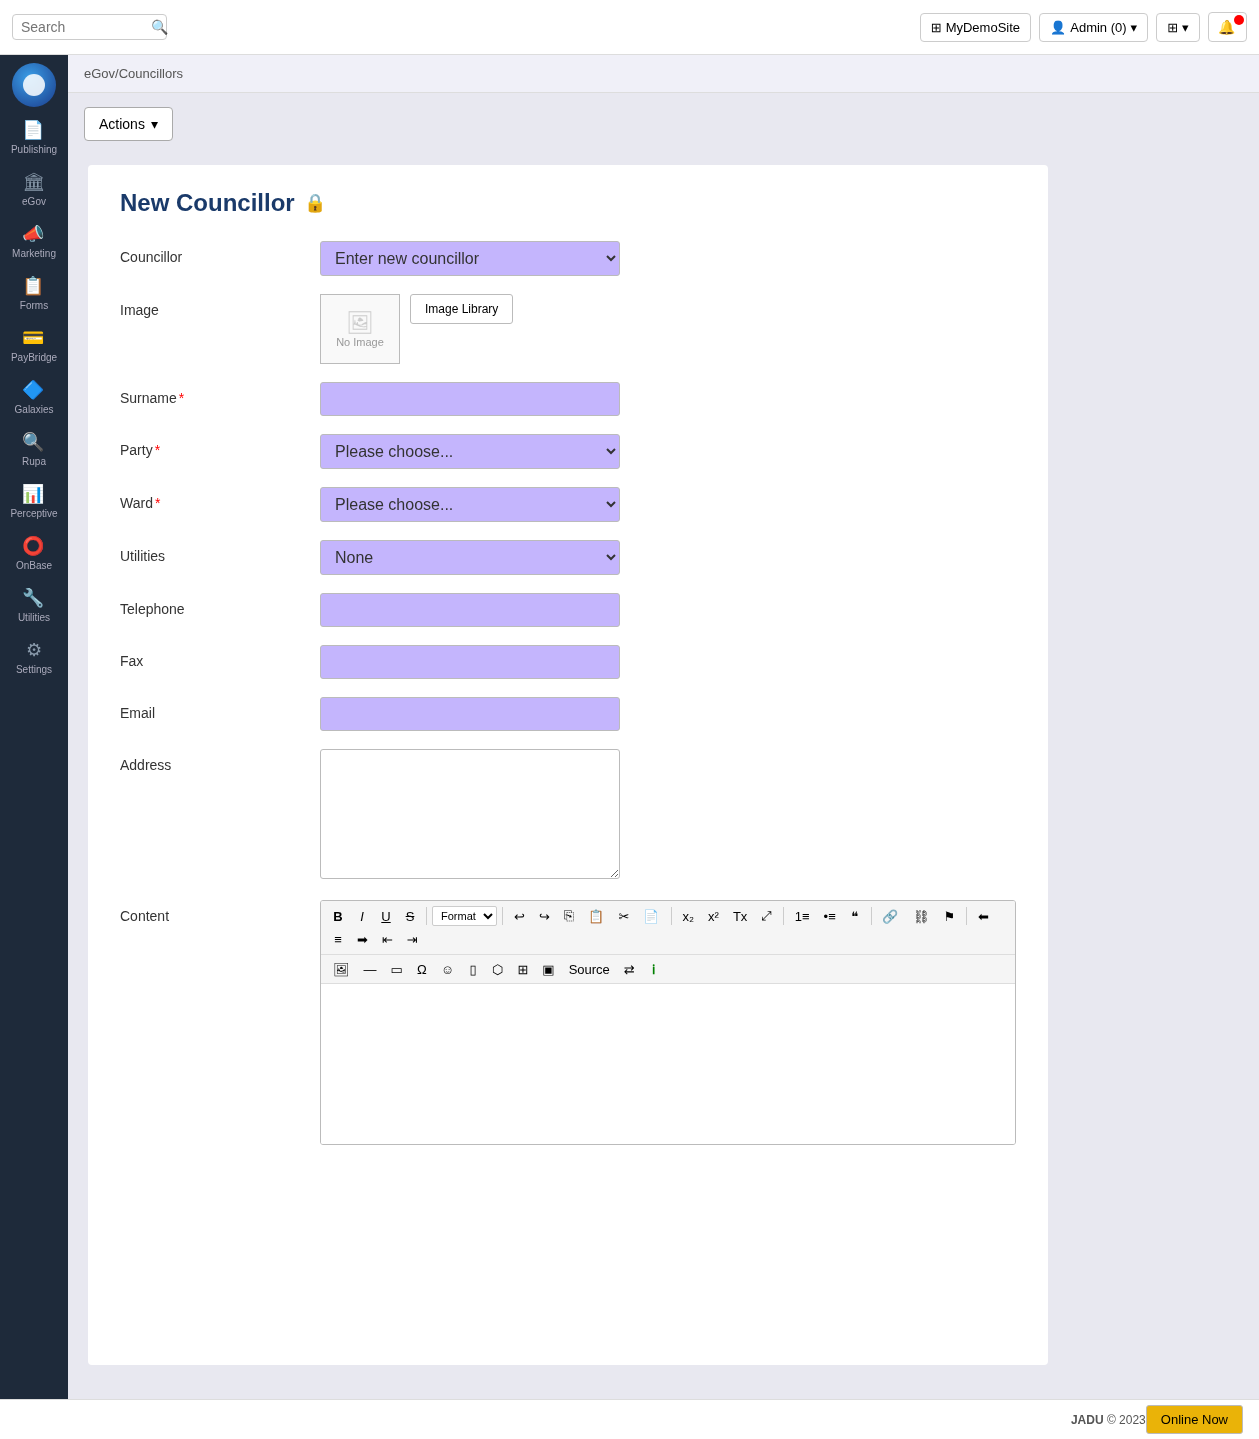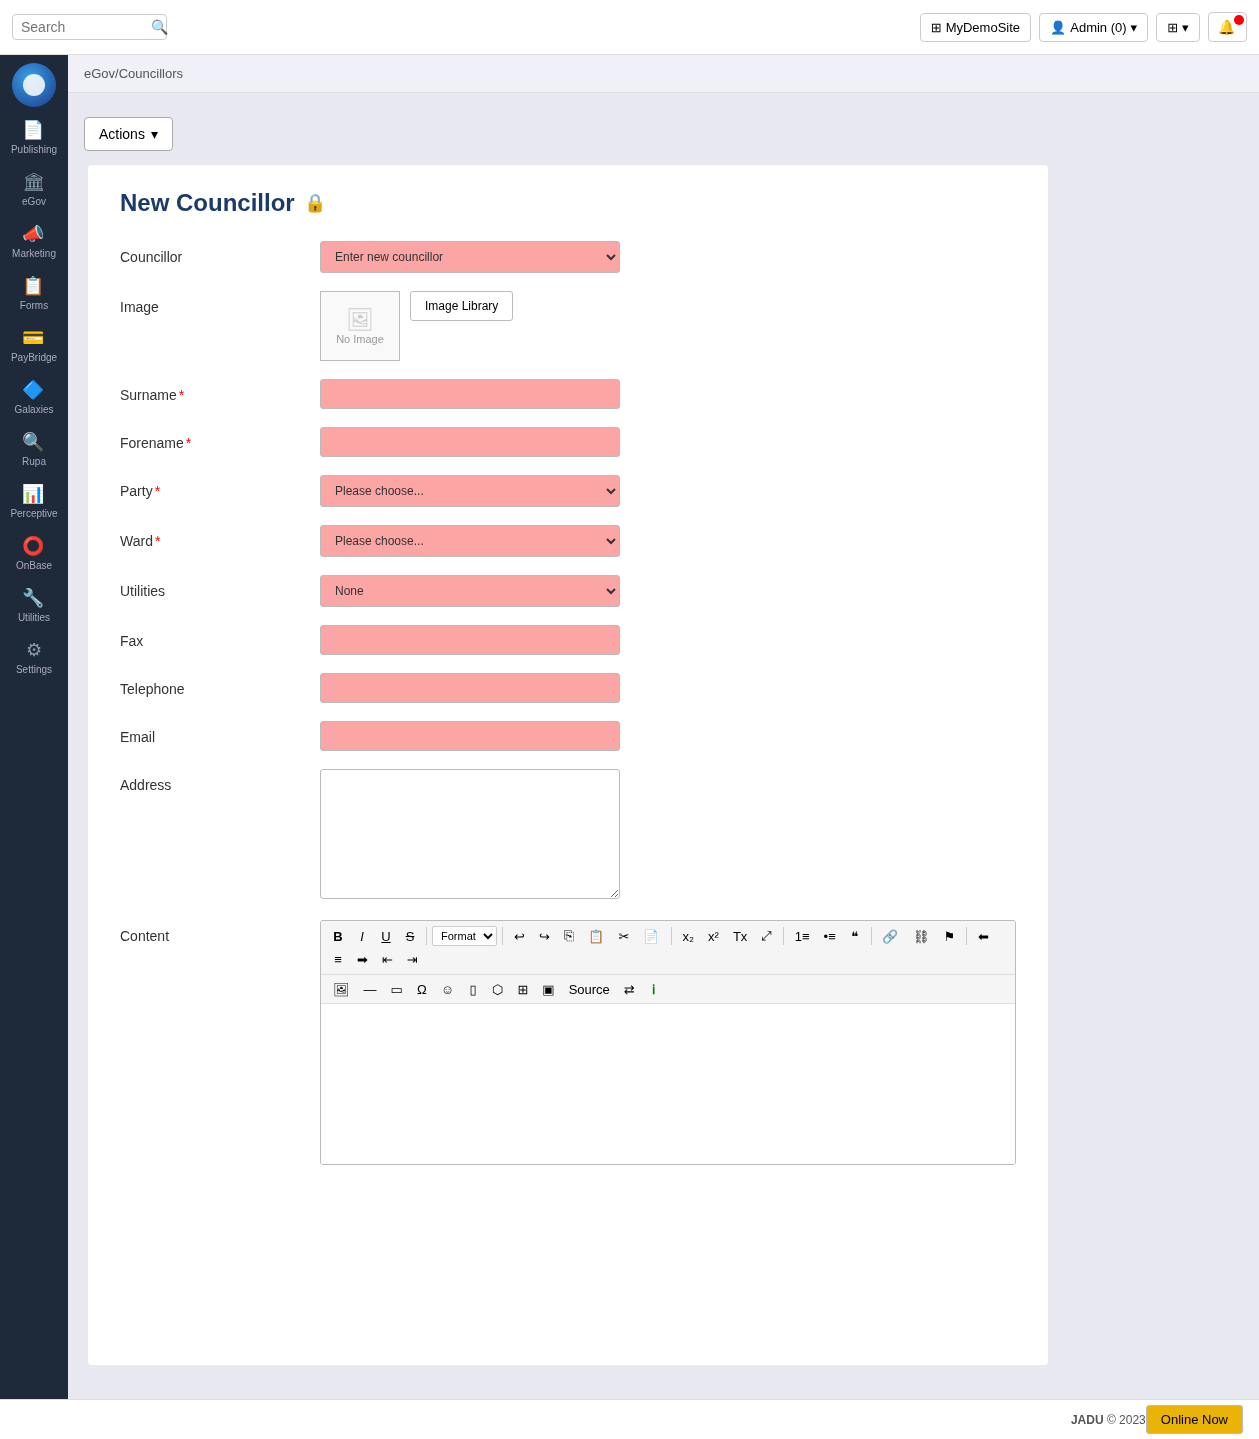--- a/index.html
+++ b/index.html
@@ -38,21 +38,21 @@
     .sidebar-item .si-label { color: #aab; font-size: 10px; text-align: center; }
 
     
     .breadcrumb-bar {
       position: fixed; top: 55px; left: 68px; right: 0; height: 38px; background: #f0f0f8; border-bottom: 1px solid #ddd; display: flex; align-items: center; padding: 0 16px; font-size: 13px; color: #555; z-index: 98;
     }
     .breadcrumb-bar a { color: #555; text-decoration: none; }
 
     
     .actions-bar {
-      position: fixed; top: 108px; left: 68px; right: 0; height: 52px; background: #e8e8f0; display: flex; align-items: center; padding: 0 16px; z-index: 97;
+      position: fixed; top: 98px; left: 68px; right: 0; height: 52px; background: #e8e8f0; display: flex; align-items: center; padding: 0 16px; z-index: 97;
     }
     .actions-btn {
       display: flex; align-items: center; gap: 6px; border: 1px solid #aaa; border-radius: 4px; padding: 8px 14px; background: #fff; font-size: 14px; cursor: pointer; font-weight: 500;
     }
 
     
     .main-content {
       margin-top: 145px; margin-left: 68px; padding: 20px; flex: 1;
     }
     .form-card {
@@ -68,21 +68,21 @@
       display: flex; align-items: flex-start; margin-bottom: 18px;
     }
     .form-label {
       width: 200px; min-width: 200px; padding-top: 8px; font-size: 14px; color: #333;
     }
     .form-label .req { color: red; margin-left: 2px; }
     .form-control {
       flex: 1; max-width: 300px;
     }
     .form-control input[type="text"], .form-control select {
-      width: 100%; padding: 7px 10px; border: 1px solid #bbb; border-radius: 3px; font-size: 12px; color: #333; background: #fca5a5; outline: none;
+      width: 100%; padding: 7px 10px; border: 1px solid #bbb; border-radius: 3px; font-size: 16px; color: #333; background: #c4b5fd; outline: none;
     }
     .form-control select { appearance: auto; }
 
     
     .image-area { display: flex; align-items: flex-start; gap: 10px; }
     .no-image-box {
       width: 80px; height: 70px; border: 1px solid #bbb; display: flex; flex-direction: column; align-items: center; justify-content: center; color: #999; font-size: 11px; background: #f9f9f9;
     }
     .no-image-icon { font-size: 22px; color: #ccc; }
     .img-lib-btn {
@@ -255,28 +255,20 @@
 
     <div class="form-row">
       <div class="form-label">
         <span>Surname</span><span class="req">*</span>
       </div>
       <div class="form-control">
         <input type="text" style="">
       </div>
     </div>
 
-    <div class="form-row">
-      <div class="form-label">
-        <span>Forename</span><span class="req">*</span>
-      </div>
-      <div class="form-control">
-        <input type="text" style="">
-      </div>
-    </div>
 
     <div class="form-row">
       <div class="form-label">
         <span>Party</span><span class="req">*</span>
       </div>
       <div class="form-control">
         <select>
           <option>Please choose...</option>
         </select>
       </div>
@@ -296,28 +288,28 @@
     <div class="form-row">
       <div class="form-label">Utilities</div>
       <div class="form-control">
         <select>
           <option>None</option>
         </select>
       </div>
     </div>
 
     <div class="form-row">
+      <div class="form-label">Telephone</div>
+      <div class="form-control">
+        <input type="text" style="">
+      </div>
+    </div>
+
+    <div class="form-row">
       <div class="form-label">Fax</div>
-      <div class="form-control">
-        <input type="text" style="">
-      </div>
-    </div>
-
-    <div class="form-row">
-      <div class="form-label">Telephone</div>
       <div class="form-control">
         <input type="text" style="">
       </div>
     </div>
 
     <div class="form-row">
       <div class="form-label">Email</div>
       <div class="form-control">
         <input type="text" style="">
       </div>

